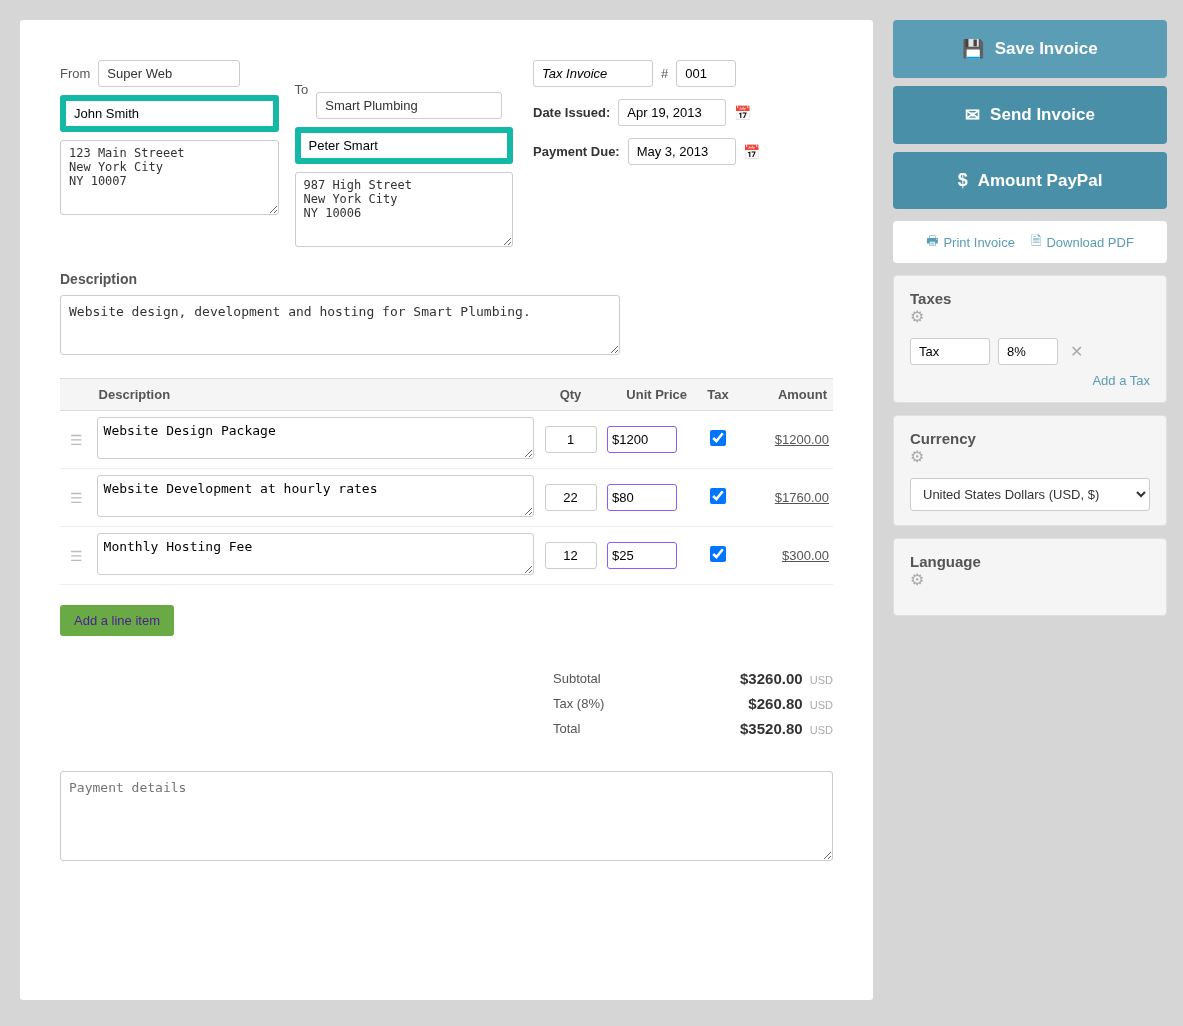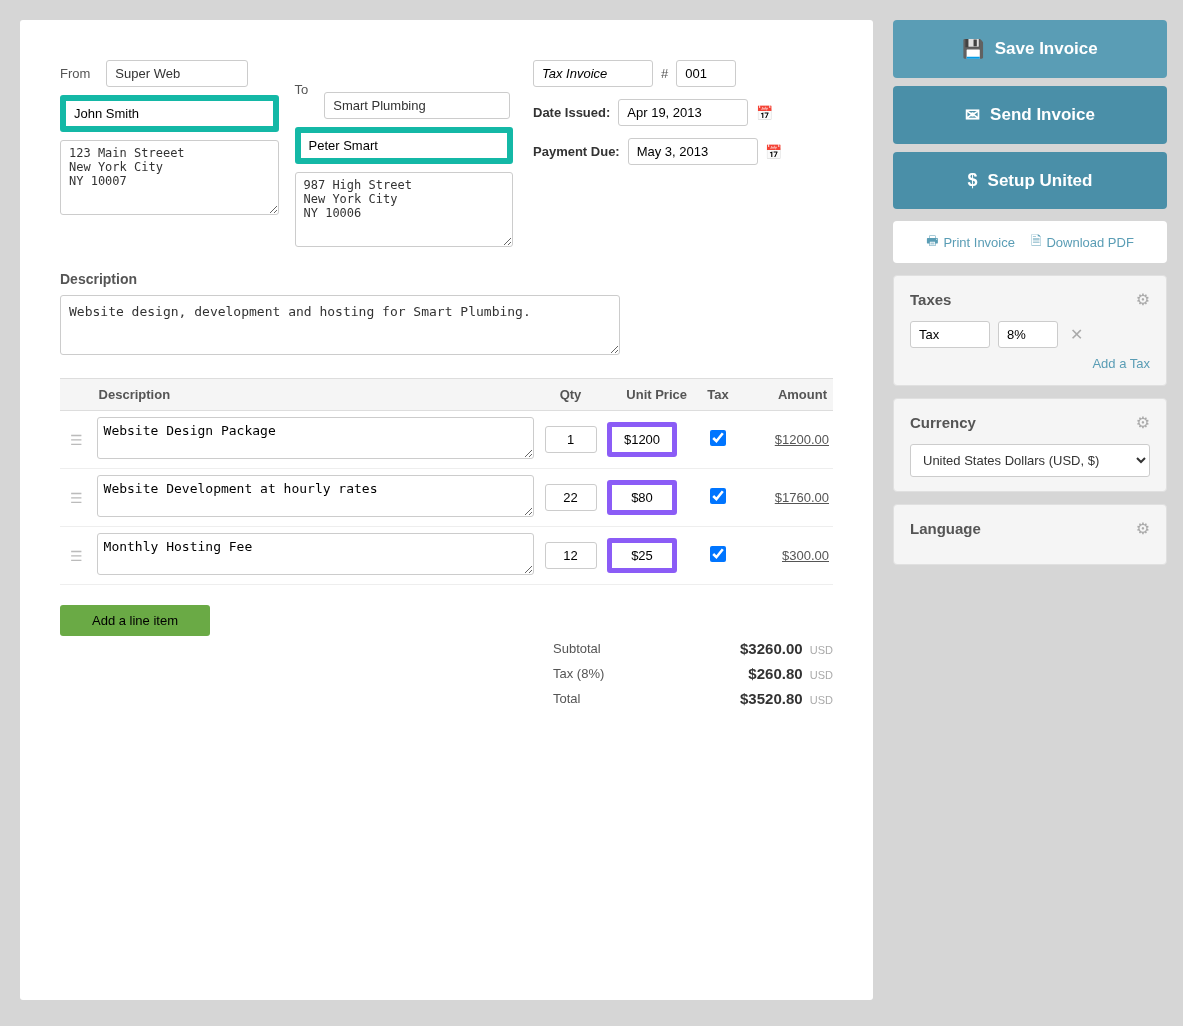--- a/index.html
+++ b/index.html
@@ -68,21 +68,21 @@
     .right-column {
       min-width: 300px;
       display: flex;
       flex-direction: column;
       gap: 12px;
     }
 
     .label-input-row {
       display: flex;
       align-items: center;
-      gap: 16px;
+      gap: 8px;
     }
 
     .name-address-pair {
       display: flex;
       gap: 16px;
     }
 
     .name-addr-group {
       display: flex;
       flex-direction: column;
@@ -142,21 +142,21 @@
       display: flex;
       align-items: center;
       gap: 8px;
     }
 
     .date-input {
       border: 1px solid #ccc;
       border-radius: 3px;
       padding: 5px 8px;
       font-size: 13px;
-      width: 130px;
+      width: 108px;
     }
 
     .cal-icon {
       color: #aaa;
       font-size: 14px;
       cursor: pointer;
     }
 
     
     .description-section {
@@ -233,25 +233,25 @@
       width: 52px;
       border: 1px solid #ccc;
       border-radius: 3px;
       padding: 5px 4px;
       font-size: 13px;
       text-align: center;
     }
 
     .price-input {
       width: 70px;
-      border: 5px solid #8b5cf6;
+      border: 1px solid #8b5cf6;
       border-radius: 3px;
       padding: 5px 4px;
       font-size: 13px;
-      text-align: center;
+      text-align: left;
     }
 
     .amount-cell {
       text-align: right;
       font-size: 13px;
       color: #555;
       padding-right: 8px;
       white-space: nowrap;
       text-decoration: underline;
     }
@@ -260,26 +260,27 @@
       width: 16px;
       height: 16px;
       cursor: pointer;
     }
 
     .tax-cell { text-align: center; }
 
     
     .add-line-btn {
       background: #6aaa45;
-      color: #000000;
+      color: #4c1d95;
       border: none;
       border-radius: 3px;
-      padding: 8px 32px;
-      font-size: 13px;
-      cursor: pointer;
+      padding: 8px 14px;
+      font-size: 13px;
+      cursor: pointer;
+      margin-bottom: 30px;
     }
 
     
     .totals-section {
       display: flex;
       justify-content: flex-end;
       margin-bottom: 30px;
     }
 
     .totals-table {
@@ -386,22 +387,22 @@
       background: #f5f5f5;
       border: 1px solid #e0e0e0;
       border-radius: 4px;
       padding: 14px 16px;
       margin-top: 4px;
     }
 
     .section-header {
       display: flex;
       justify-content: space-between;
-      align-items: center;
       margin-bottom: 12px;
+      flex-direction: column;
     }
 
     .section-title {
       font-size: 15px;
       font-weight: bold;
       color: #555;
     }
 
     .gear-icon {
       color: #aaa;
@@ -595,39 +596,40 @@
           <span class="totals-label">Total</span>
           <span class="totals-value">
             <span>$3520.80</span>
             <span class="totals-currency">USD</span>
           </span>
         </div>
       </div>
     </div>
 
     
+    <textarea class="payment-details-textarea" placeholder="Payment details" style=""></textarea>
 
   </div>
 </div>
 
 <div class="sidebar">
 
   <button class="sidebar-btn btn-save">
     <span class="btn-icon">💾</span>
     <span>Save Invoice</span>
   </button>
 
   <button class="sidebar-btn btn-send">
     <span class="btn-icon">✉</span>
     <span>Send Invoice</span>
   </button>
 
   <button class="sidebar-btn btn-paypal">
     <span class="btn-icon">$</span>
-    <span>Setup United</span>
+    <span>Amount PayPal</span>
   </button>
 
   <div class="sidebar-actions">
     <button class="action-link">
       <span>🖶</span>
       <span>Print Invoice</span>
     </button>
     <button class="action-link">
       <span>🗎</span>
       <span>Download PDF</span>

